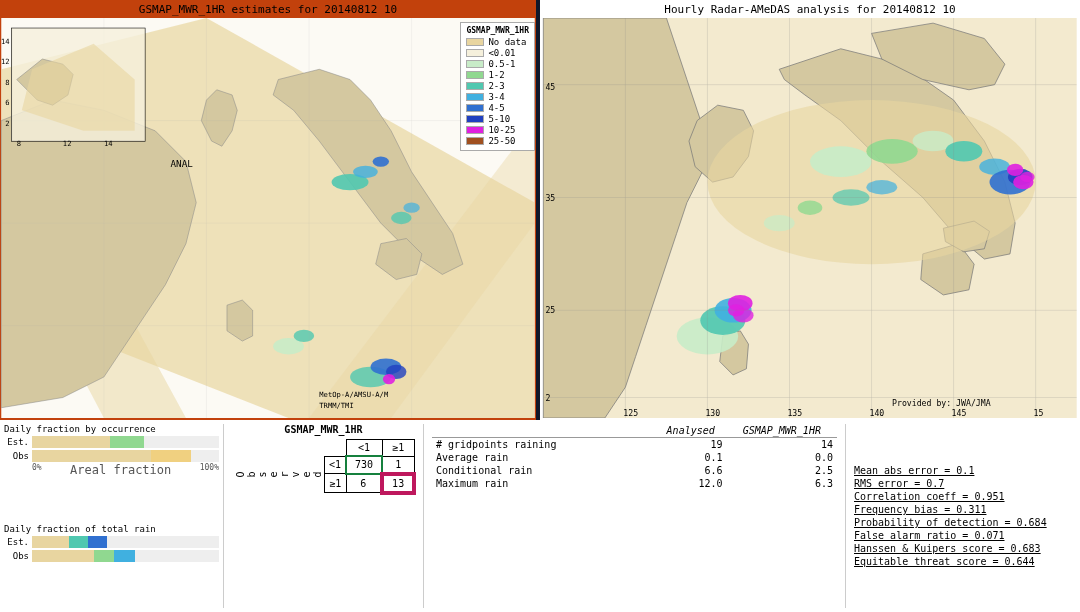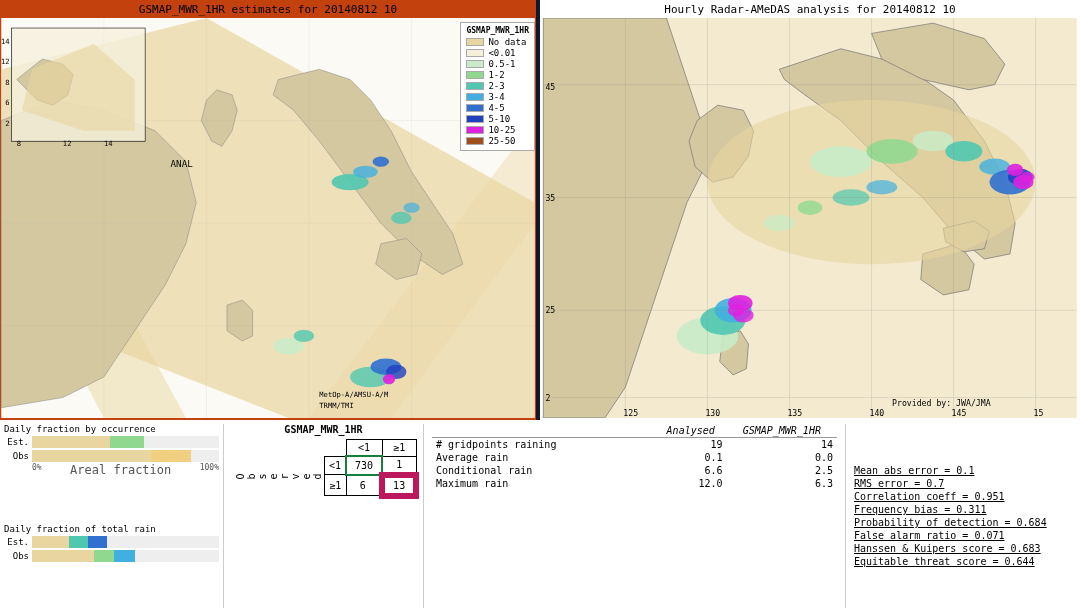--- a/index.html
+++ b/index.html
@@ -527,21 +527,21 @@
         </tr>
         <tr>
           <td rowspan="2" style="writing-mode:vertical-rl; transform:rotate(180deg); border:none; font-size:10px; padding:2px; letter-spacing:1px;">O<br>b<br>s<br>e<br>r<br>v<br>e<br>d</td>
           <td style="border:1px solid #000; padding:2px 4px;">&lt;1</td>
           <td style="border:2px solid #15803d; padding:2px 8px;">730</td>
           <td style="border:1px solid #000; padding:2px 8px;">1</td>
         </tr>
         <tr>
           <td style="border:1px solid #000; padding:2px 4px;">≥1</td>
           <td style="border:1px solid #000; padding:2px 8px;">6</td>
-          <td style="border:6px solid #be185d; padding:2px 8px;">13</td>
+          <td style="border:4px solid #be185d; padding:2px 8px;">13</td>
         </tr>
       </tbody>
         </table>
     </div>
 
     <div class="stats-area">
 
       <table class="stats-table">
         <tbody>
             <tr class="header-row">

